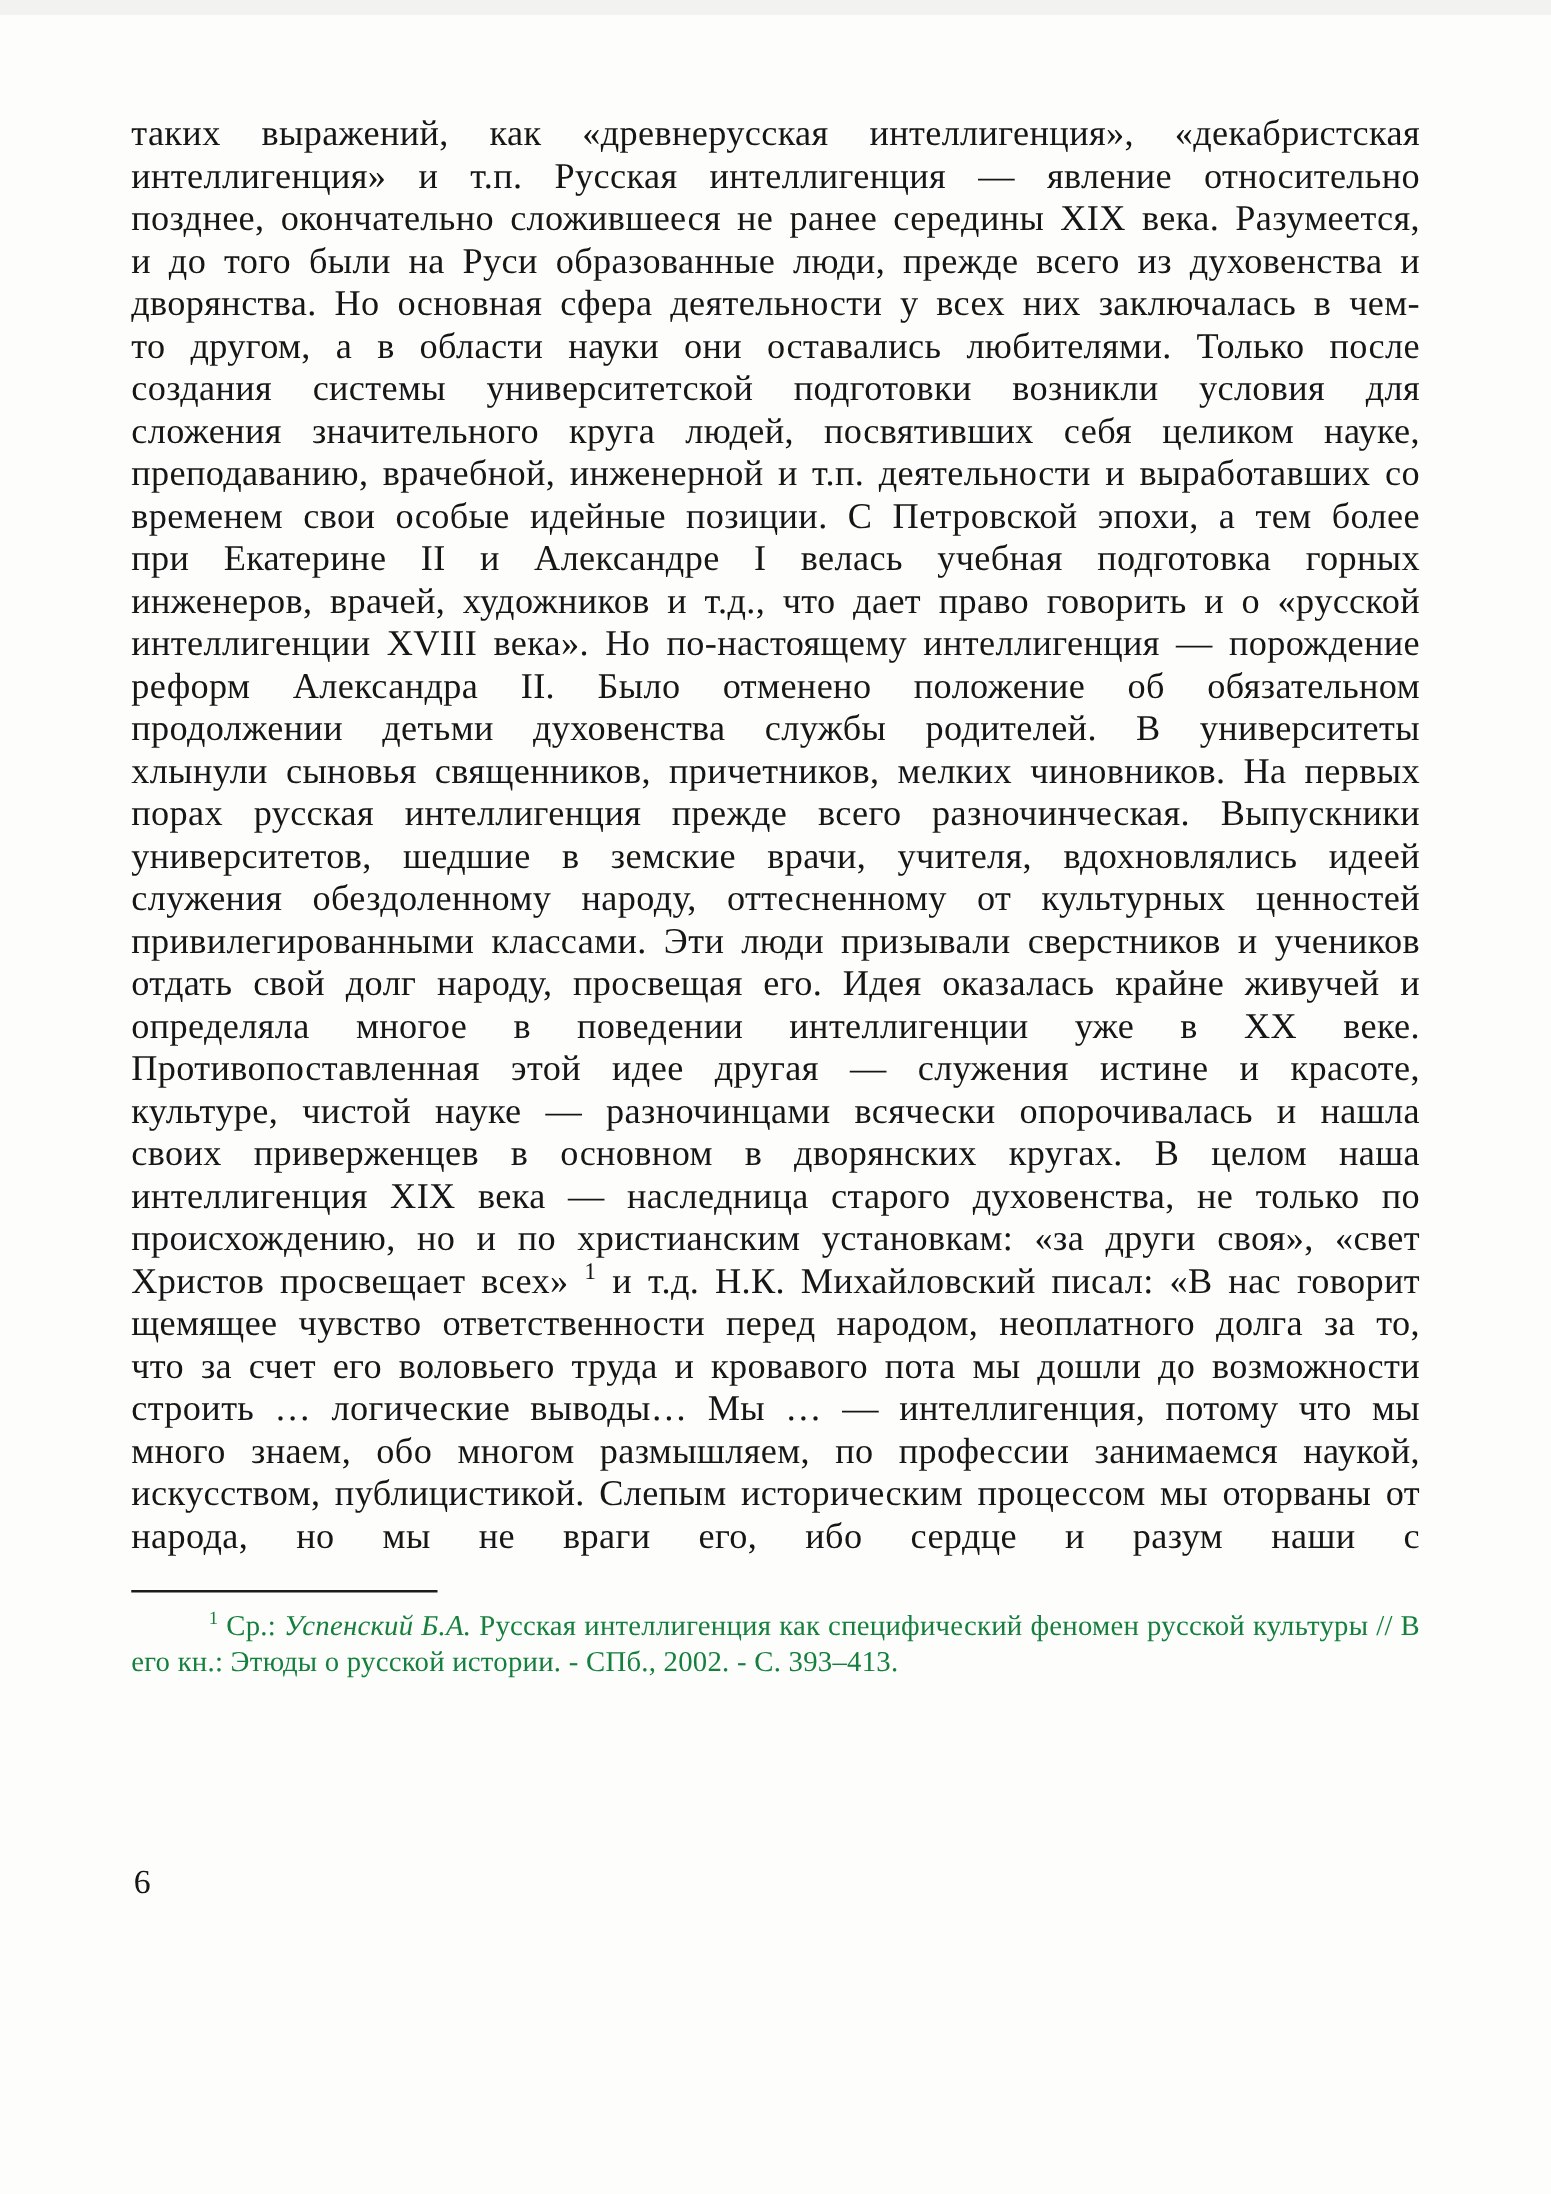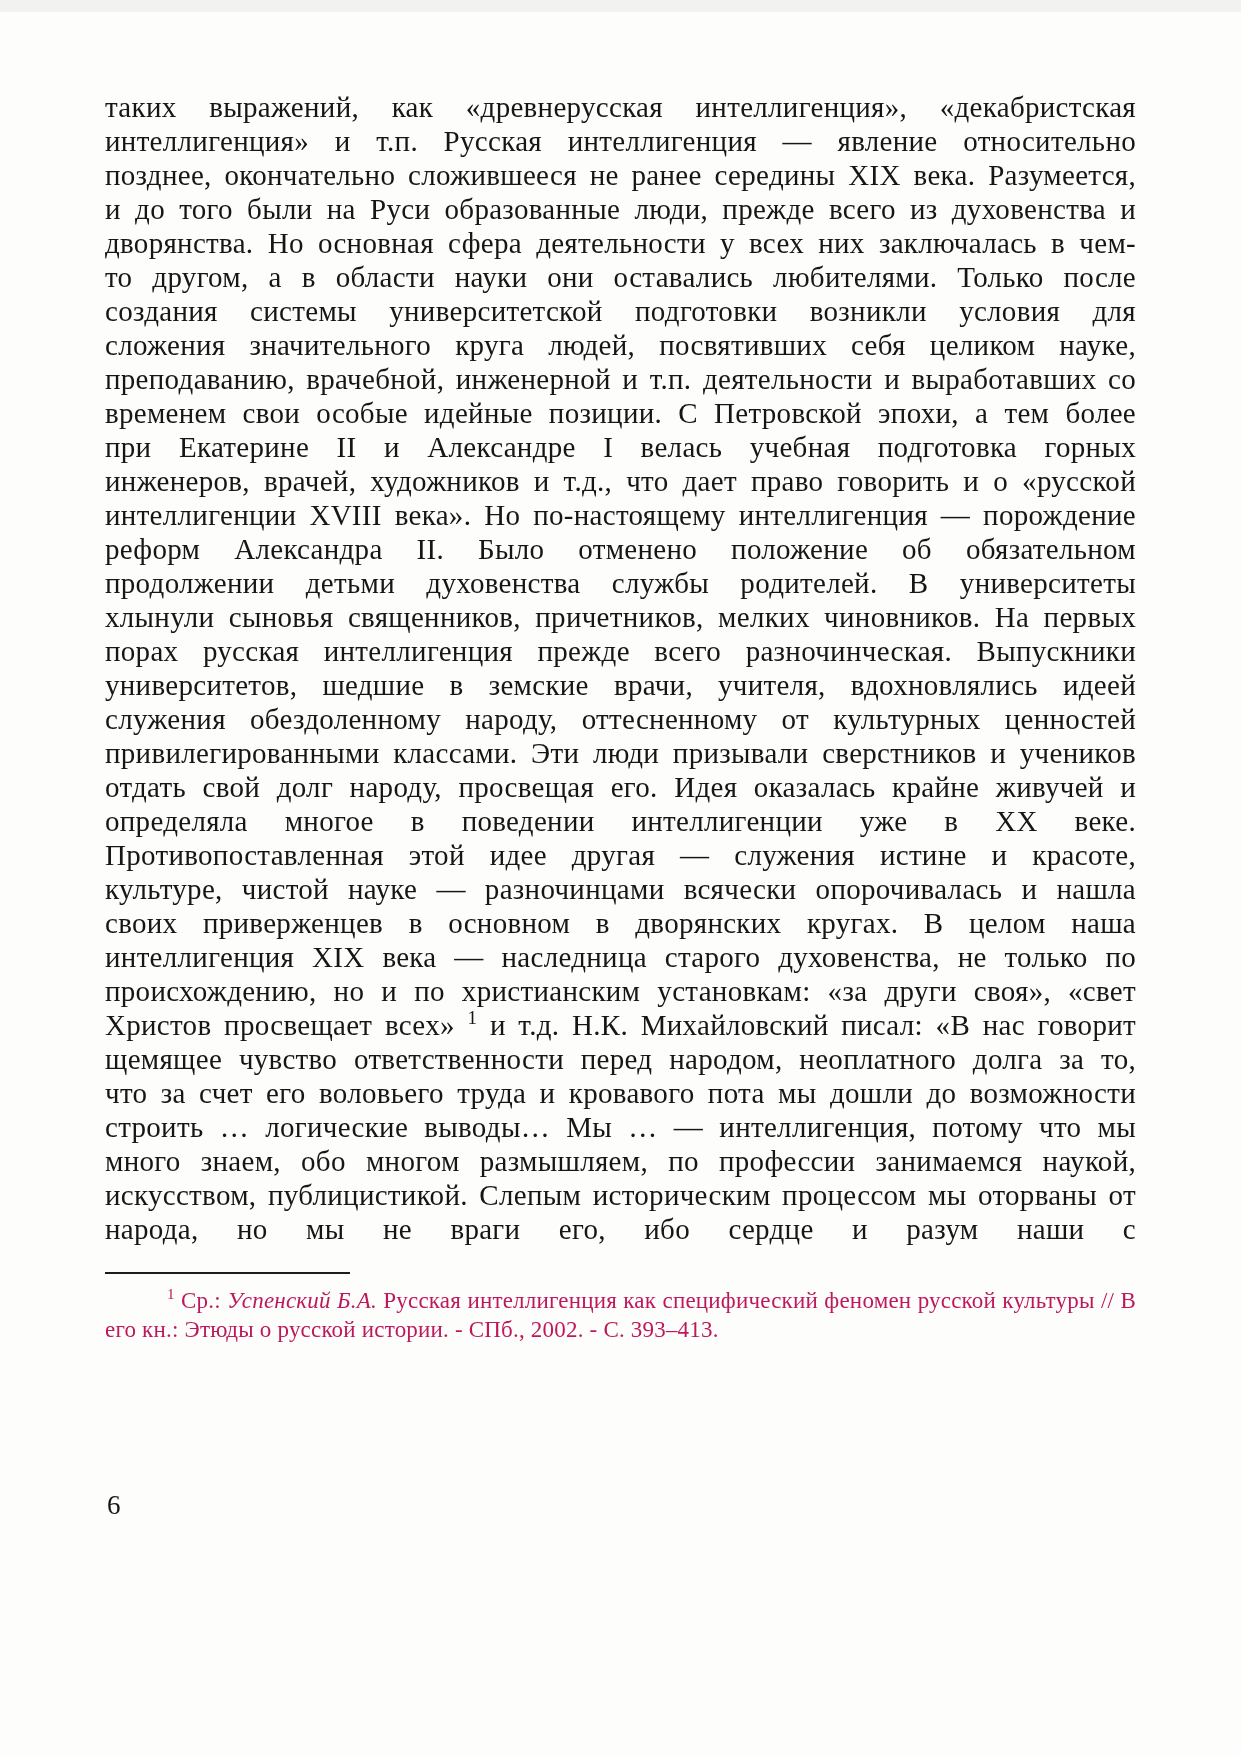--- a/index.html
+++ b/index.html
@@ -38,21 +38,21 @@
     border-top: 2px solid #1c1c1c;
     margin-top: 26px;
   }
   .footnote {
     margin: 12px 0 0 0;
     font-size: 23px;
     line-height: 29px;
     letter-spacing: 0.2px;
     text-align: justify;
     text-indent: 62px;
-    color: #be185d;
+    color: #15803d;
   }
   .footnote sup {
     font-size: 15px;
     line-height: 0;
     vertical-align: super;
   }
   .footnote i { font-style: italic; }
   .page-number {
     position: absolute;
     left: 107px;

